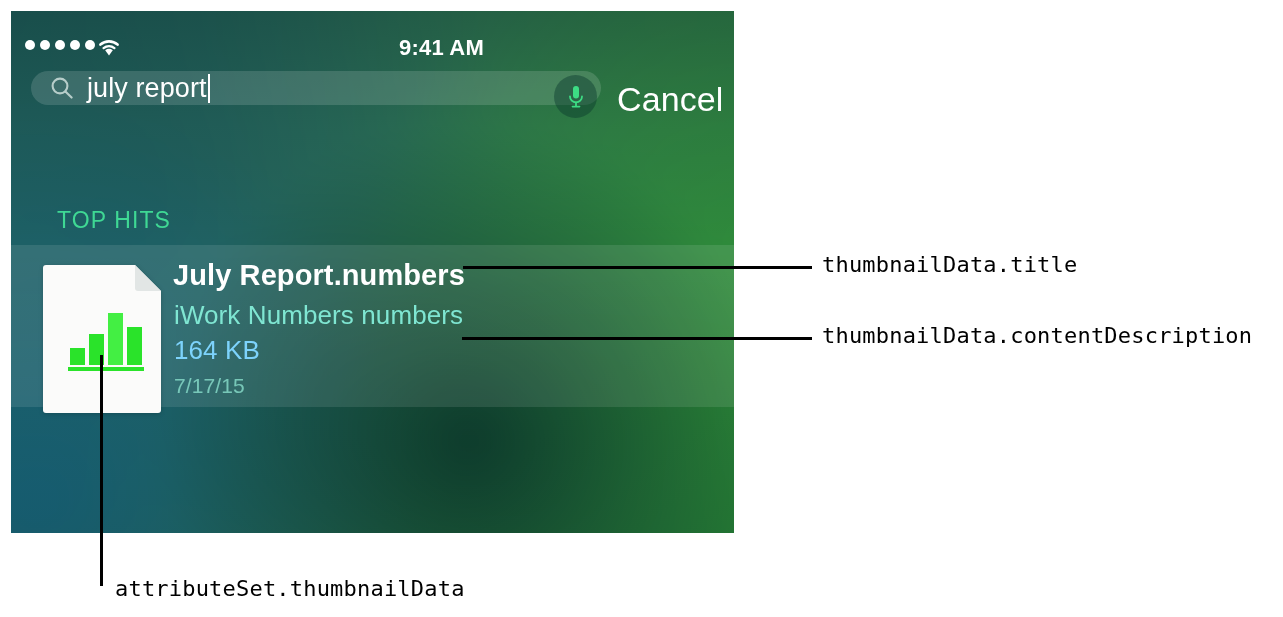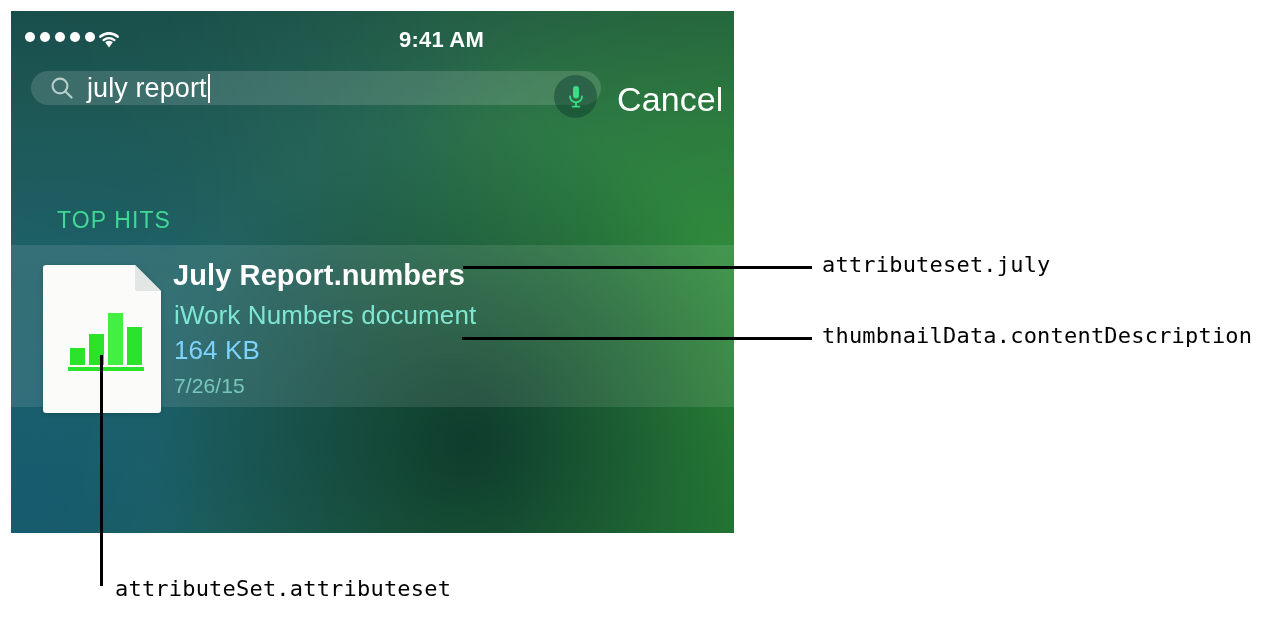--- a/index.html
+++ b/index.html
@@ -40,21 +40,21 @@
   }
   #wallpaper-shade {
     position: absolute;
     inset: 0;
     background: linear-gradient(180deg, rgba(8,40,36,0.30) 0%, rgba(8,40,36,0.10) 22%, rgba(8,40,36,0.00) 45%, rgba(8,40,36,0.12) 100%);
   }
 
   
   #status-bar {
     position: absolute;
-    left: 0; top: 8px;
+    left: 0; top: 16px;
     width: 861px;
     height: 42px;
     color: #ffffff;
   }
   #signal-dots {
     position: absolute;
     left: 14px;
     top: 13px;
     display: flex;
     gap: 5px;
@@ -313,26 +313,26 @@
     <svg id="result-thumb" viewBox="0 0 118 148">
       <path d="M0 3 A3 3 0 0 1 3 0 L92 0 L118 26 L118 145 A3 3 0 0 1 115 148 L3 148 A3 3 0 0 1 0 145 Z" fill="#fbfbfa"></path>
       <path d="M92 0 L118 26 L95 26 A3 3 0 0 1 92 23 Z" fill="#e2e6e5"></path>
       <rect x="27" y="83" width="15" height="17" fill="#2ae32a"></rect>
       <rect x="46" y="69" width="15" height="31" fill="#2ae32a"></rect>
       <rect x="65" y="48" width="15" height="52" fill="#43ef43"></rect>
       <rect x="84" y="62" width="15" height="38" fill="#2ae32a"></rect>
       <rect x="25" y="102" width="76" height="4" fill="#2ae32a"></rect>
     </svg>
     <div id="result-title">July Report.numbers</div>
-    <div id="result-desc">iWork Numbers document</div>
+    <div id="result-desc">iWork Numbers numbers</div>
     <div id="result-size">164 KB</div>
-    <div id="result-date">7/26/15</div>
+    <div id="result-date">7/17/15</div>
   </div>
 </div>
 
 <div class="leader-h" style="left:463px; top:266px; width:349px;"></div>
-<div class="callout-label" style="left:822px; top:252px;">attributeset.july</div>
+<div class="callout-label" style="left:822px; top:252px;">thumbnailData.title</div>
 
 <div class="leader-h" style="left:462px; top:337px; width:350px;"></div>
 <div class="callout-label" style="left:822px; top:323px;">thumbnailData.contentDescription</div>
 
 <div class="leader-v" style="left:100px; top:355px; height:231px;"></div>
-<div class="callout-label" style="left:115px; top:576px;">attributeSet.attributeset</div>
+<div class="callout-label" style="left:115px; top:576px;">attributeSet.thumbnailData</div>
 
 </body></html>

